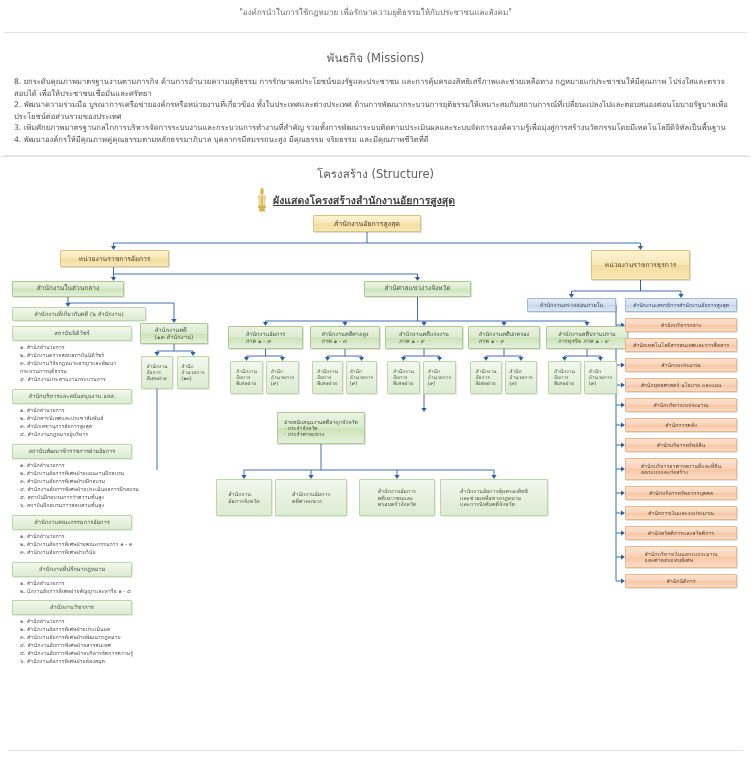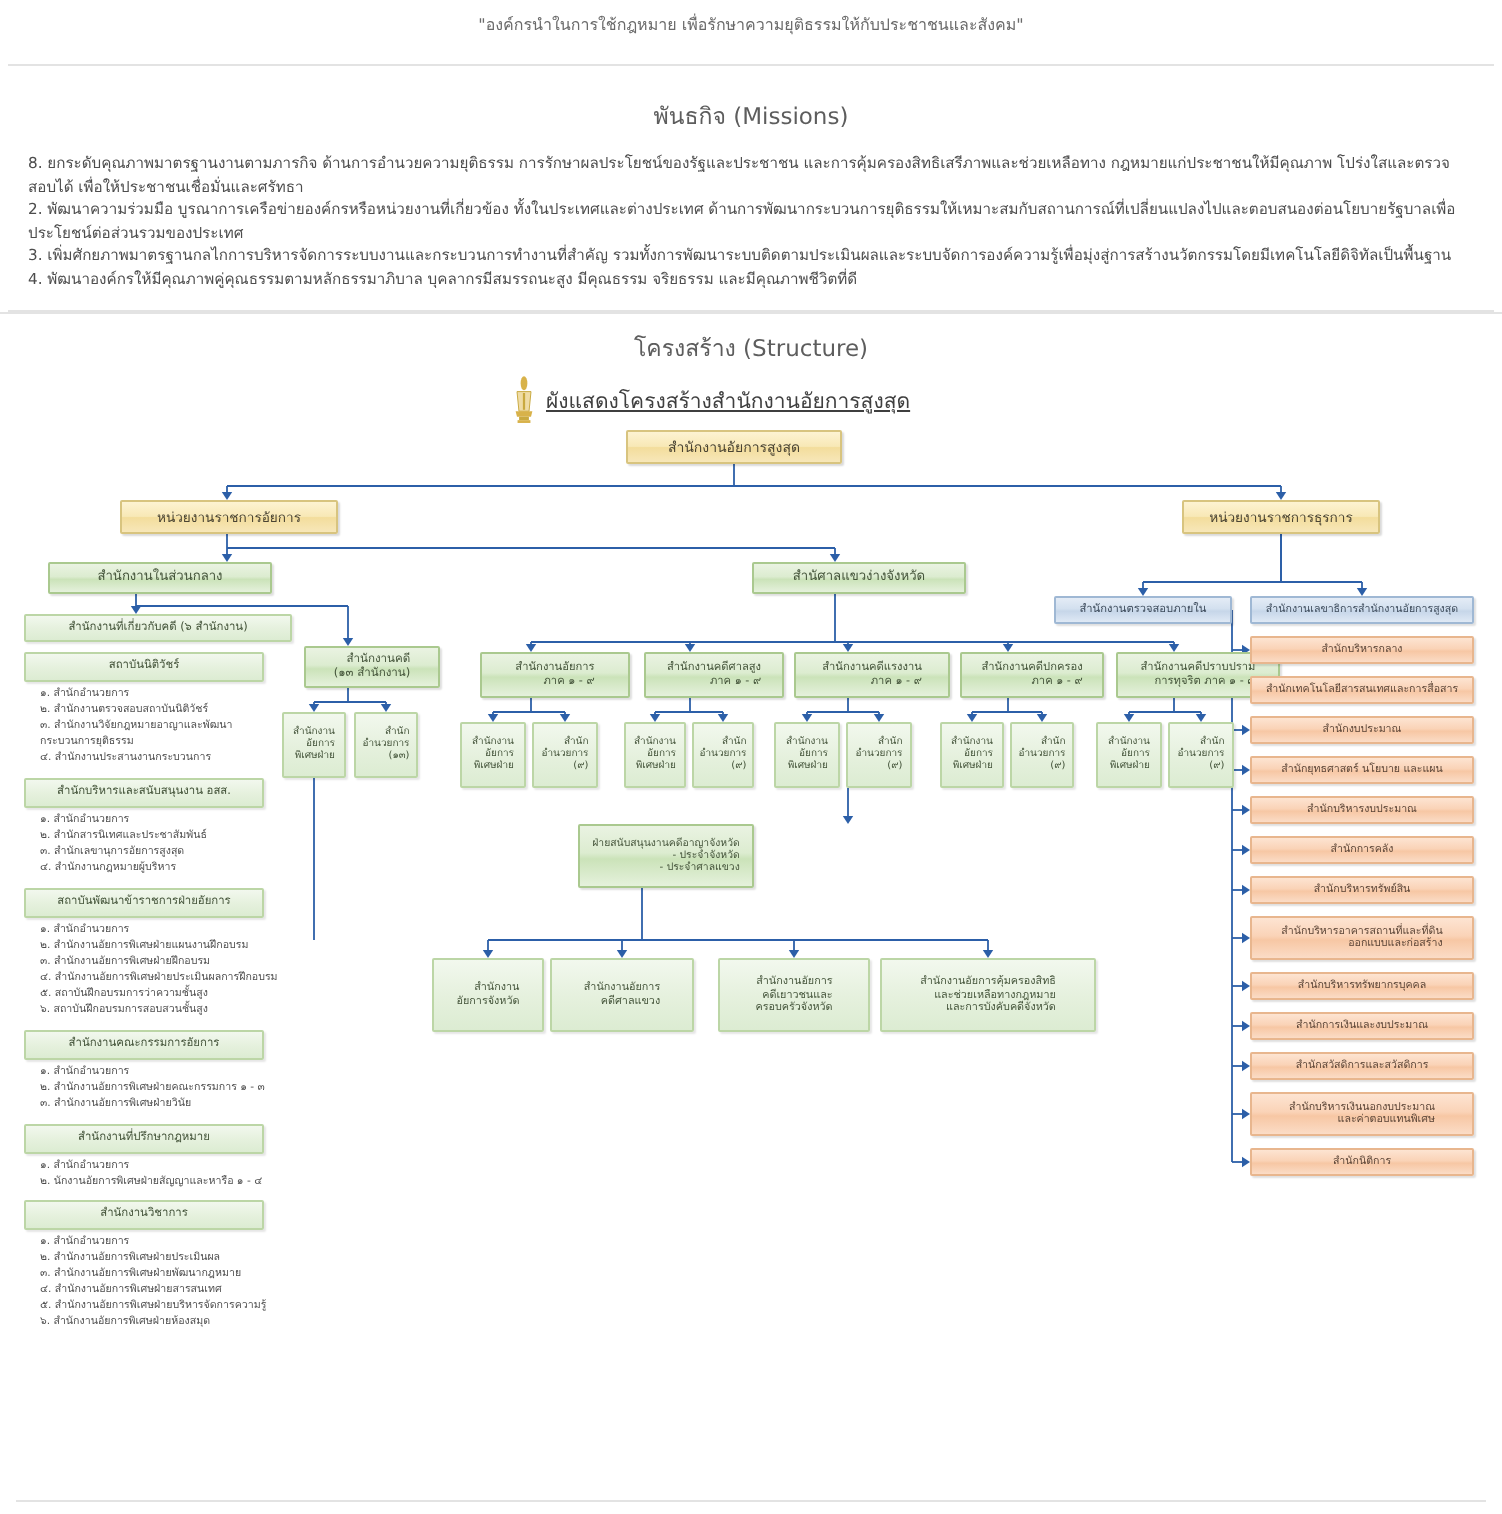--- a/index.html
+++ b/index.html
@@ -29,38 +29,37 @@
     position:relative;width:751px;height:560px;
     border-top:1px solid #e3e3e3;
     box-sizing:border-box;
   }
   #chart-canvas{position:absolute;left:0;top:0;width:751px;height:530px;}
   svg.links{position:absolute;left:0;top:0;width:751px;height:530px;pointer-events:none;}
 
   .node{
     position:absolute;box-sizing:border-box;
     display:flex;align-items:center;justify-content:center;
-    text-align:right;line-height:1.18;
+    text-align:left;line-height:1.18;
     border-radius:1px;
     font-size:6.2px;
     padding:1px 2px;
     color:#4a4a4a;
   }
   .n-gold{
     background:linear-gradient(to bottom,#fdf3d2 0%,#f8e8b6 48%,#f3dd9c 52%,#f7e7b9 100%);
     border:1px solid #d8c47f;
     box-shadow:1px 1px 1px rgba(0,0,0,.15);
     color:#4a4433;
   }
   .n-green{
     background:linear-gradient(to bottom,#eaf3e2 0%,#dcecd0 45%,#cbe3b9 55%,#e5f1dc 100%);
     border:1px solid #aac98f;
     box-shadow:1px 1px 1px rgba(0,0,0,.13);
     color:#44543a;
-    margin-left:12px;
   }
   .n-green-soft{
     background:linear-gradient(to bottom,#f2f8ee 0%,#e6f1de 50%,#dcecd2 100%);
     border:1px solid #bcd6a6;
     box-shadow:1px 1px 1px rgba(0,0,0,.10);
     color:#44543a;
   }
   .n-orange{
     background:linear-gradient(to bottom,#fde4d2 0%,#fad3b7 45%,#f7c7a4 55%,#fbdcc6 100%);
     border:1px solid #e8b68e;
@@ -80,21 +79,21 @@
   .sublist{
     position:absolute;font-size:5.3px;line-height:1.52;color:#4d4d4d;
     box-sizing:border-box;
   }
   .sublist div{white-space:nowrap;}
 
   .chart-head{
     position:absolute;display:flex;align-items:center;gap:4px;
   }
   .chart-head .title{
-    font-size:10.5px;color:#3f3f3f;text-decoration:underline;font-weight:normal;
+    font-size:10.5px;color:#3f3f3f;text-decoration:underline;font-weight:bold;
   }
   .lamp{width:14px;height:26px;display:block;}
   .bot-rule{position:absolute;left:8px;top:750px;width:735px;height:1px;background:#e3e3e3;}
 </style>
 </head>
 <body>
 
 <div class="sec">
   <div class="vision-quote">"องค์กรนำในการใช้กฎหมาย เพื่อรักษาความยุติธรรมให้กับประชาชนและสังคม"</div>
 </div>
@@ -242,21 +241,21 @@
         <rect x="5.4" y="32.4" width="9.2" height="2" fill="#d8b24a"></rect>
       </svg>
       <div class="title">ผังแสดงโครงสร้างสำนักงานอัยการสูงสุด</div>
     </div>
   <div class="node n-gold top" style="left: 313px; top: 58px; width: 108px; height: 17px;">
         <div>สำนักงานอัยการสูงสุด</div>
       </div>
       <div class="node n-gold lvl2" style="left: 60px; top: 93px; width: 109px; height: 17px;">
         <div>หน่วยงานราชการอัยการ</div>
       </div>
-      <div class="node n-gold lvl2" style="left: 591px; top: 93px; width: 99px; height: 17px;">
+      <div class="node n-gold lvl2" style="left: 591px; top: 93px; width: 99px; height: 30px;">
         <div>หน่วยงานราชการธุรการ</div>
       </div>
       <div class="node n-green head" style="left: 12px; top: 124px; width: 112px; height: 16px;">
         <div>สำนักงานในส่วนกลาง</div>
       </div>
       <div class="node n-green head" style="left: 364px; top: 124px; width: 107px; height: 16px;">
         <div>สำนัศาลแขวง่างจังหวัด</div>
       </div>
       <div class="node n-blue" style="left: 527px; top: 141px; width: 89px; height: 14px; font-size: 5.6px;">
         <div>สำนักงานตรวจสอบภายใน</div>

